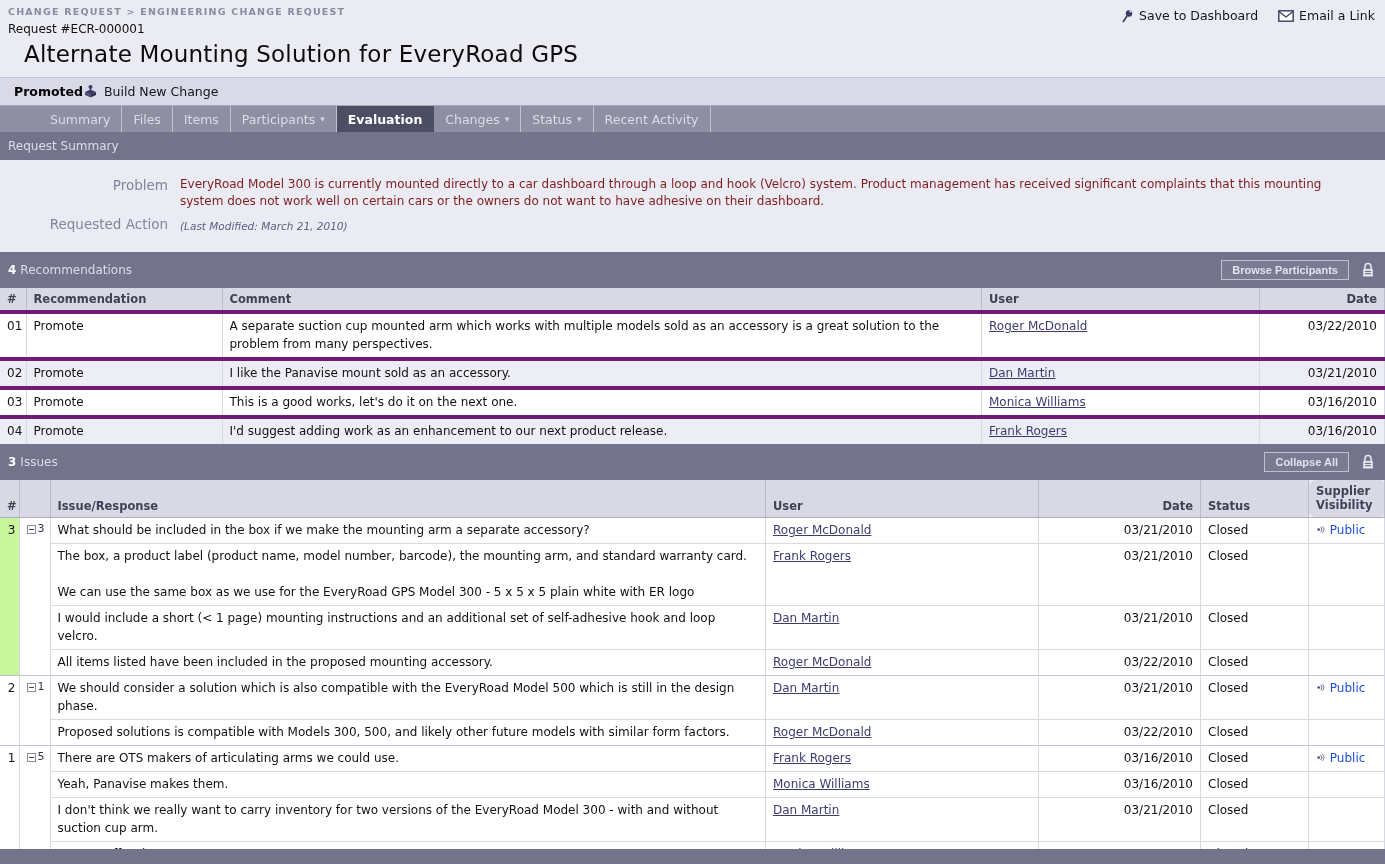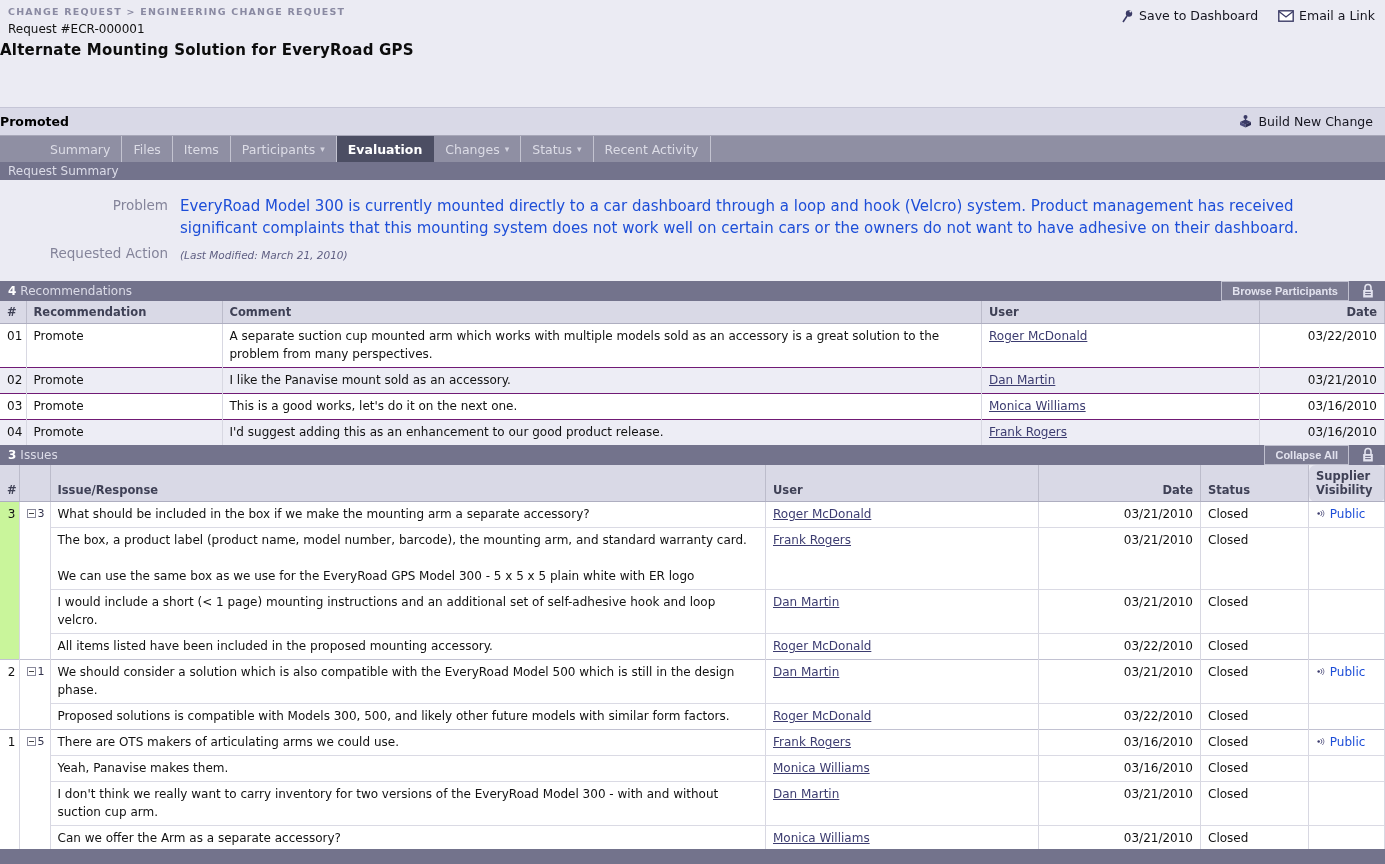--- a/index.html
+++ b/index.html
@@ -12,52 +12,52 @@
     height:864px;
     overflow:hidden;
     font-size:12px;
   }
   
   .topbar { display:flex; justify-content:space-between; align-items:flex-start; padding:6px 10px 0 8px; }
   .breadcrumb { font-size:9.5px; font-weight:bold; letter-spacing:1.2px; color:#8a8aa2; text-transform:uppercase; }
   .request-id { font-size:12px; color:#111; margin-top:5px; }
   .top-actions { display:flex; gap:20px; margin-top:2px; }
   .top-action { display:flex; align-items:center; gap:5px; font-size:12.5px; color:#15151f; cursor:pointer; }
-  .page-title { font-size:15px; color:#0c0c0c; padding:5px 8px 10px 0; letter-spacing:0.2px;font-weight:bold; }
-  
-  .promoted-bar { background:#d9d9e7; border-top:1px solid #c5c5d6; height:28px; display:flex; justify-content:space-between; align-items:center; padding:0 12px 0 0;margin-top:38px; }
+  .page-title { font-size:23px; color:#0c0c0c; padding:5px 8px 10px 24px; letter-spacing:0.2px; }
+  
+  .promoted-bar { background:#d9d9e7; border-top:1px solid #c5c5d6; height:28px; display:flex; align-items:center; padding:0 12px 0 14px; }
   .promoted-label { font-weight:bold; font-size:12.5px; color:#000; }
   .build-new { display:flex; align-items:center; gap:6px; font-size:12.5px; color:#15151f; cursor:pointer; }
   
   .tabbar { background:#8f8fa3; height:27px; display:flex; align-items:stretch; list-style:none; border-top:1px solid #a7a7b8;padding-left:39px; }
   .tab { display:flex; align-items:center; gap:5px; padding:0 11px; font-size:12.5px; color:#dcdce6; border-right:1px solid #c3c3d0; cursor:pointer; white-space:nowrap; }
   .tab .caret { font-size:9px; color:#d2d2de; }
   .tab.active { background:#4c4e63; color:#fff; font-weight:bold; border-right:1px solid #4c4e63; }
   
   .section-bar { background:#73738c; color:#dcdce8; display:flex; justify-content:space-between; align-items:center; padding:0 10px 0 8px; }
-  .section-bar.slim { height:18px; }
-  .section-bar.tall { height:20px; }
+  .section-bar.slim { height:28px; }
+  .section-bar.tall { height:36px; }
   .section-title { font-size:12px; }
   .section-count { font-weight:bold; color:#fff; margin-right:4px; }
   .bar-right { display:flex; align-items:center; gap:12px; }
   .bar-button { border:1px solid #c0c0cf; color:#e2e2ee; font-weight:bold; font-size:11px; padding:3px 10px; background:rgba(255,255,255,0.05); cursor:pointer; }
   
   .summary-body { padding:16px 12px 14px 0; background:#ebebf3; }
   .field-row { display:flex; margin-bottom:4px; }
   .field-label { width:168px; min-width:168px; text-align:right; color:#84849a; font-size:13.5px; padding-top:1px; }
-  .field-value { padding-left:12px; font-size:15px; color:#1d4ed8; line-height:1.45; max-width:1190px; white-space:pre-line; }
+  .field-value { padding-left:12px; font-size:12px; color:#7f1d1d; line-height:1.45; max-width:1190px; white-space:pre-line; }
   .field-note { font-style:italic; font-size:10.5px; color:#5e5e82; margin-top:4px; }
   
   table { border-collapse:collapse; width:1385px; table-layout:fixed; }
   th { background:#d9d9e6; font-size:11.5px; font-weight:bold; color:#3f4156; text-align:left; padding:4px 7px; border-right:1px solid #bcbccb; border-bottom:1px solid #aeaec0; vertical-align:bottom; }
   td { font-size:12px; color:#121212; padding:3px 7px 4px 7px; vertical-align:top; border-right:1px solid #d8d8e2; background:#fff; line-height:1.5; }
   th.right, td.right { text-align:right; }
   a.user-link { color:#3c3c70; text-decoration:underline; }
   
-  .rec-table td { border-top:1px solid #701a75; }
+  .rec-table td { border-top:4px solid #701a75; }
   .rec-table tbody tr:nth-child(even) td { background:#ededf5; }
   .rec-table .col-num { width:26px; }
   .rec-table .col-rec { width:196px; }
   .rec-table .col-user { width:278px; }
   .rec-table .col-date { width:125px; }
   
   .iss-table td { border-top:1px solid #dadae4; }
   .iss-table tr.group-start td { border-top:1px solid #c2c2d2; }
   .iss-table td.cell-num, .iss-table td.cell-exp { border-top:none; }
   .iss-table tr.group-start td.cell-num, .iss-table tr.group-start td.cell-exp { border-top:1px solid #c2c2d2; }
@@ -248,21 +248,21 @@
         <td>03</td>
         <td>Promote</td>
         <td>This is a good works, let's do it on the next one.</td>
         <td><a class="user-link" href="#">Monica Williams</a></td>
         <td class="right">03/16/2010</td>
       </tr>
 
       <tr>
         <td>04</td>
         <td>Promote</td>
-        <td>I'd suggest adding this as an enhancement to our good product release.</td>
+        <td>I'd suggest adding work as an enhancement to our next product release.</td>
         <td><a class="user-link" href="#">Frank Rogers</a></td>
         <td class="right">03/16/2010</td>
       </tr>
 
   </tbody>
 </table>
 
 <div class="section-bar tall">
   <span class="section-title"><b class="section-count">3</b><span>Issues</span></span>
   <span class="bar-right">

